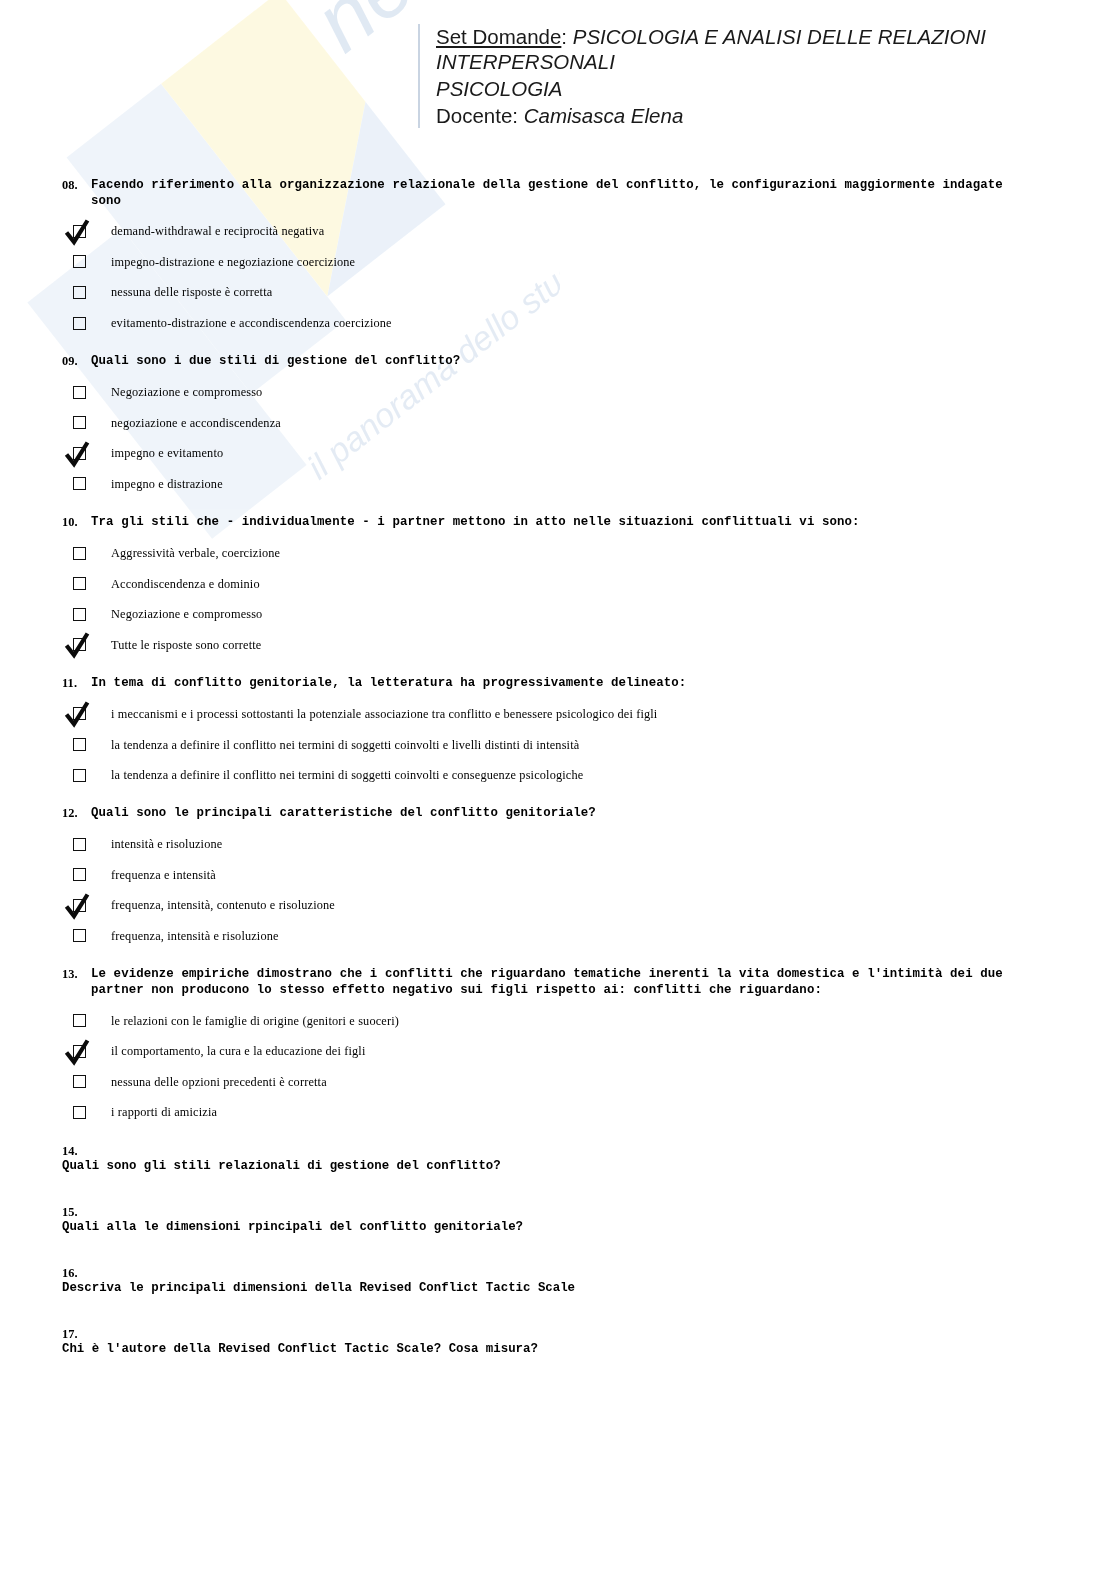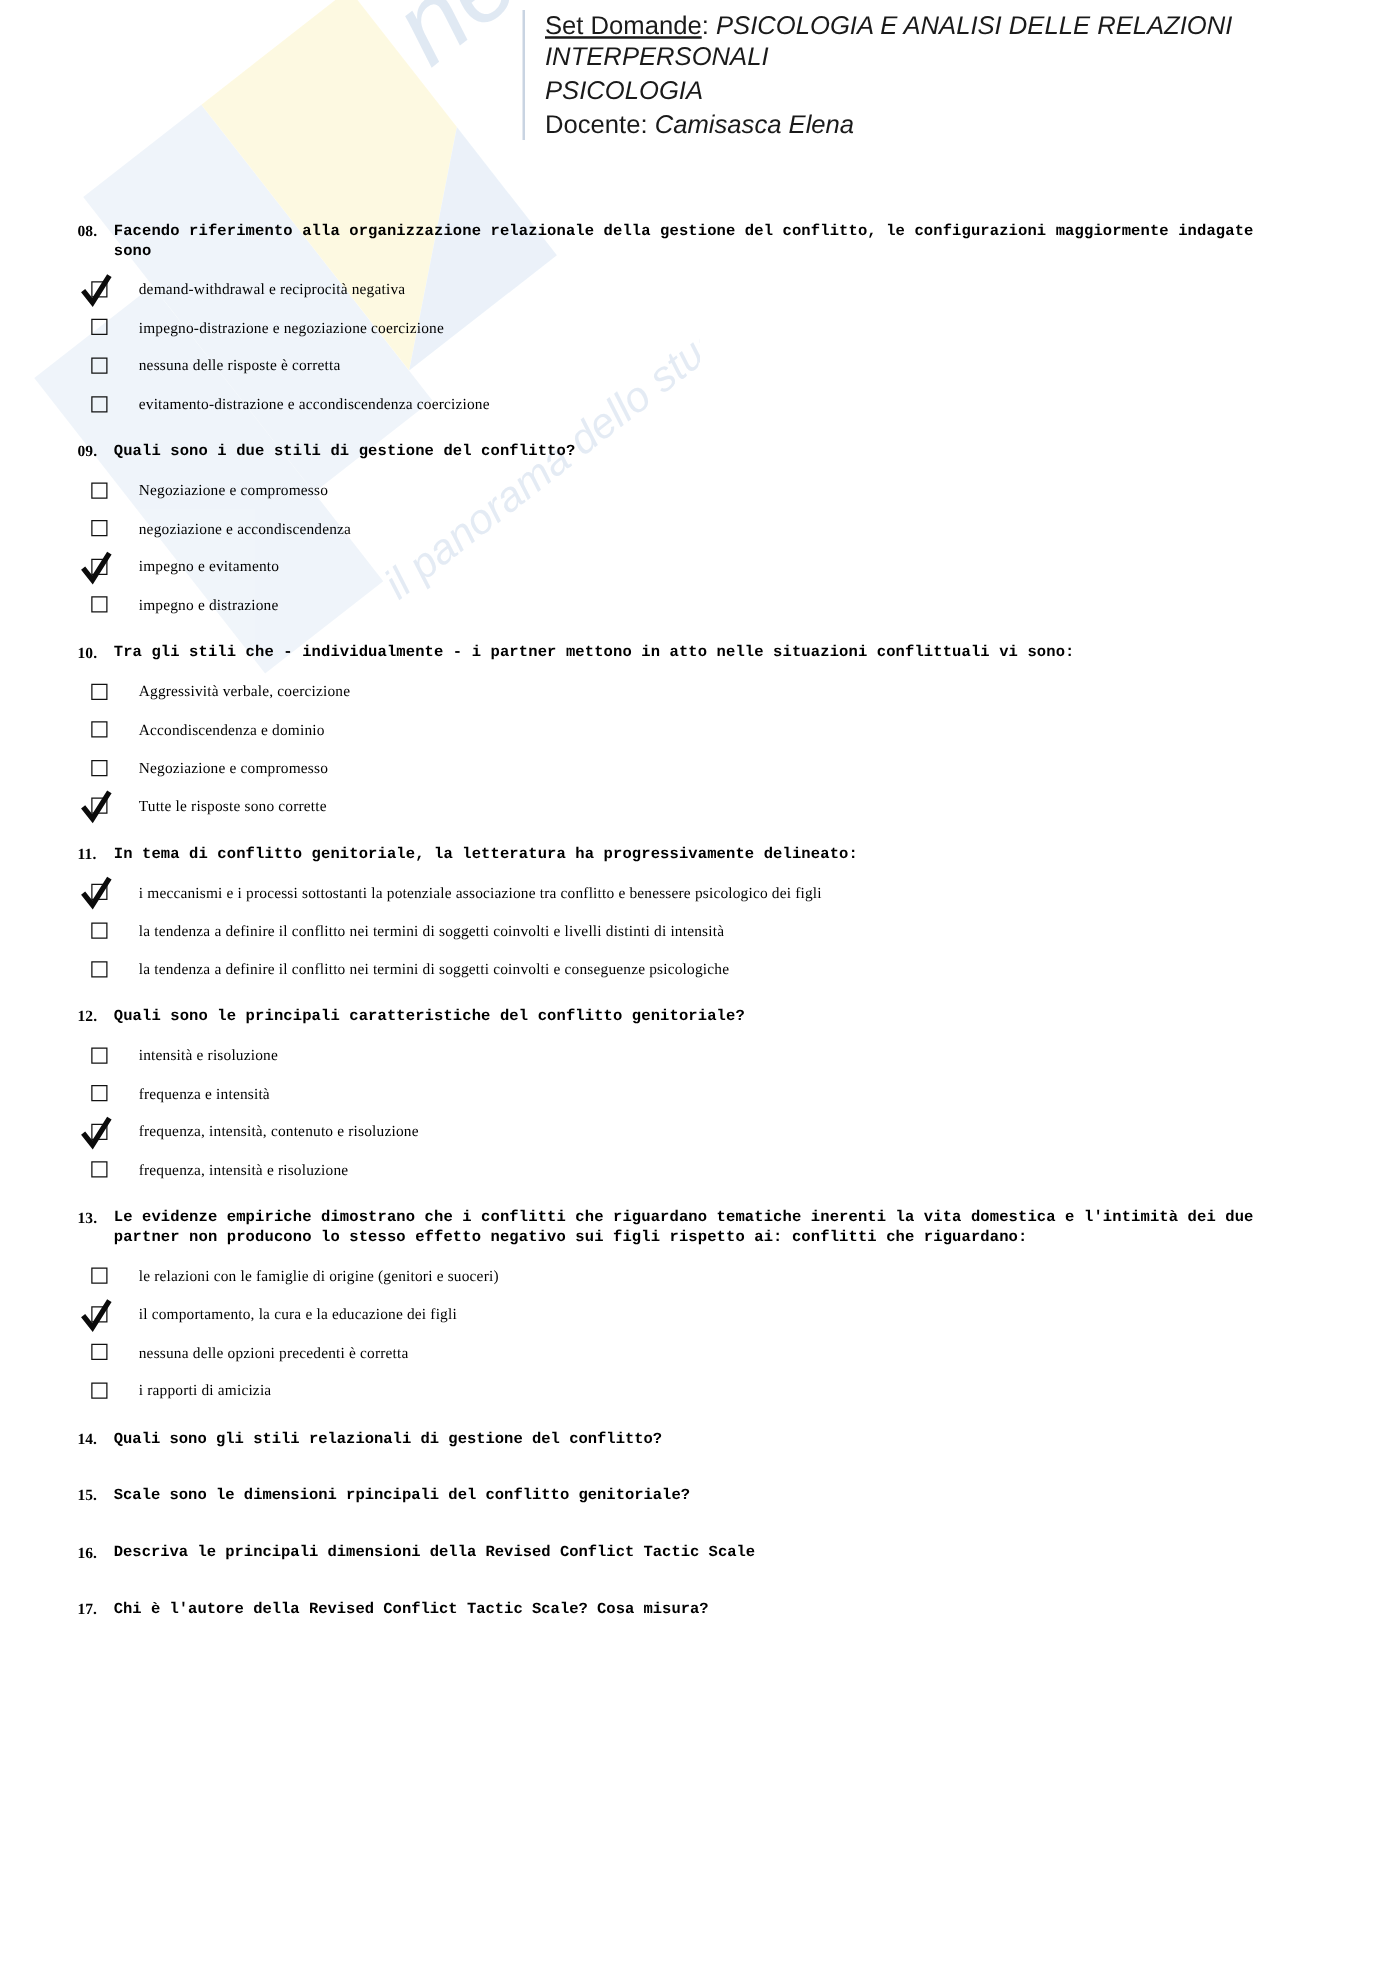--- a/index.html
+++ b/index.html
@@ -26,21 +26,21 @@
     height: 560px;
     pointer-events: none;
     z-index: 0;
   }
   .wm-svg { display:block; width:100%; height:100%; }
 
   
   .header {
     position: absolute;
     left: 418px;
-    top: 8px;
+    top: 24px;
     width: 640px;
     z-index: 2;
     border-left: 2px solid #c9d4e2;
     padding-left: 16px;
     box-sizing: border-box;
   }
   .hdr-tiny {
     position: absolute;
     left: 540px;
     top: 0px;
@@ -127,20 +127,21 @@
 
   .gap-after-opts { height: 16px; }
 
   .open-q {
     font-weight: bold;
     font-size: 12.4px;
     line-height: 15.5px;
     display: flex;
     align-items: flex-start;
     margin-bottom: 30px;
+    flex-direction: column;
   }
 </style>
 </head>
 <body>
 
 <div class="page">
 
   <div class="watermark">
     <svg class="wm-svg" viewBox="0 0 560 560" xmlns="http://www.w3.org/2000/svg">
       <g transform="rotate(-38 250 230)" opacity="0.55">
@@ -343,21 +344,21 @@
           <div class="gap-after-opts"></div>
         </div>
       </div>
     <div id="open-container">
         <div class="open-q">
           <span class="q-num">14.</span>
           <span class="q-text">Quali sono gli stili relazionali di gestione del conflitto?</span>
         </div>
         <div class="open-q">
           <span class="q-num">15.</span>
-          <span class="q-text">Scale sono le dimensioni rpincipali del conflitto genitoriale?</span>
+          <span class="q-text">Quali alla le dimensioni rpincipali del conflitto genitoriale?</span>
         </div>
         <div class="open-q">
           <span class="q-num">16.</span>
           <span class="q-text">Descriva le principali dimensioni della Revised Conflict Tactic Scale</span>
         </div>
         <div class="open-q">
           <span class="q-num">17.</span>
           <span class="q-text">Chi è l'autore della Revised Conflict Tactic Scale? Cosa misura?</span>
         </div>
       </div>

